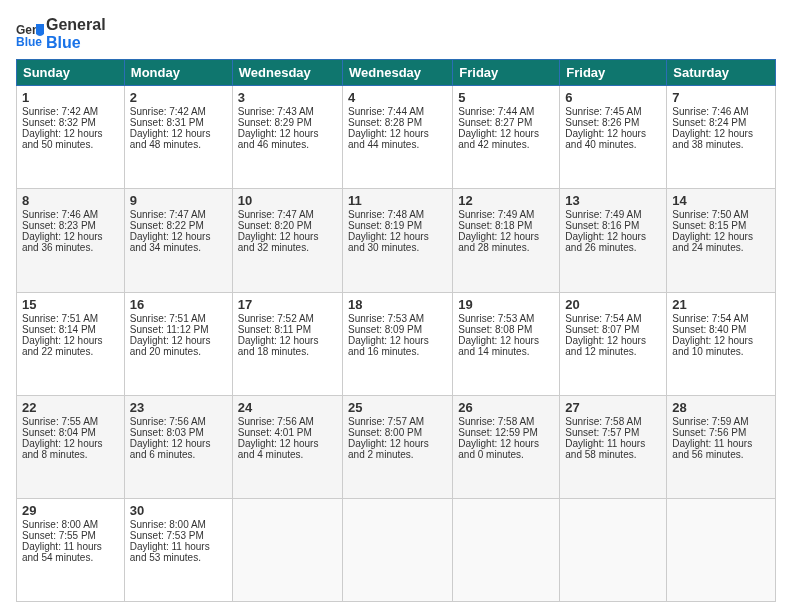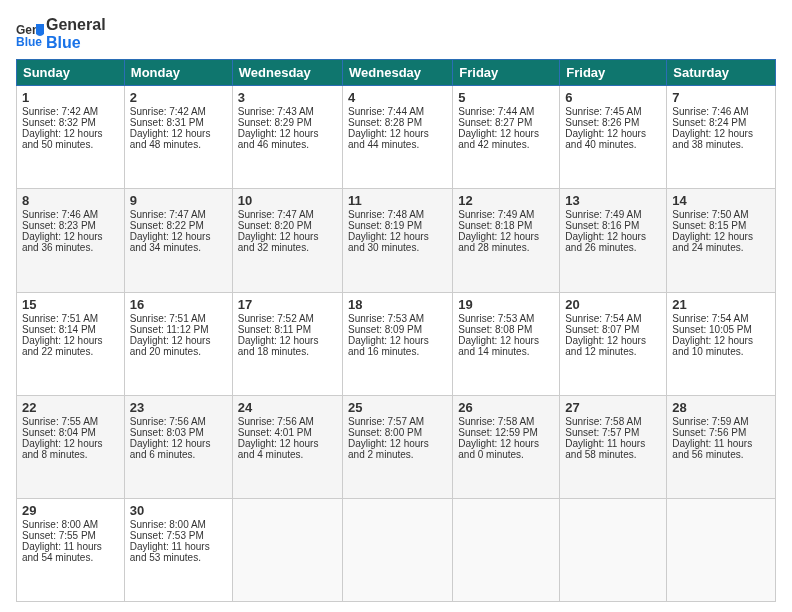--- a/index.html
+++ b/index.html
@@ -237,21 +237,21 @@
           </td>
           <td>
             <span class="day-num">20</span>
             <div>Sunrise: 7:54 AM</div>
             <div>Sunset: 8:07 PM</div>
             <div>Daylight: 12 hours and 12 minutes.</div>
           </td>
           <td>
             <span class="day-num">21</span>
             <div>Sunrise: 7:54 AM</div>
-            <div>Sunset: 10:05 PM</div>
+            <div>Sunset: 8:40 PM</div>
             <div>Daylight: 12 hours and 10 minutes.</div>
           </td>
         </tr>
         <tr>
           <td>
             <span class="day-num">22</span>
             <div>Sunrise: 7:55 AM</div>
             <div>Sunset: 8:04 PM</div>
             <div>Daylight: 12 hours and 8 minutes.</div>
           </td>

